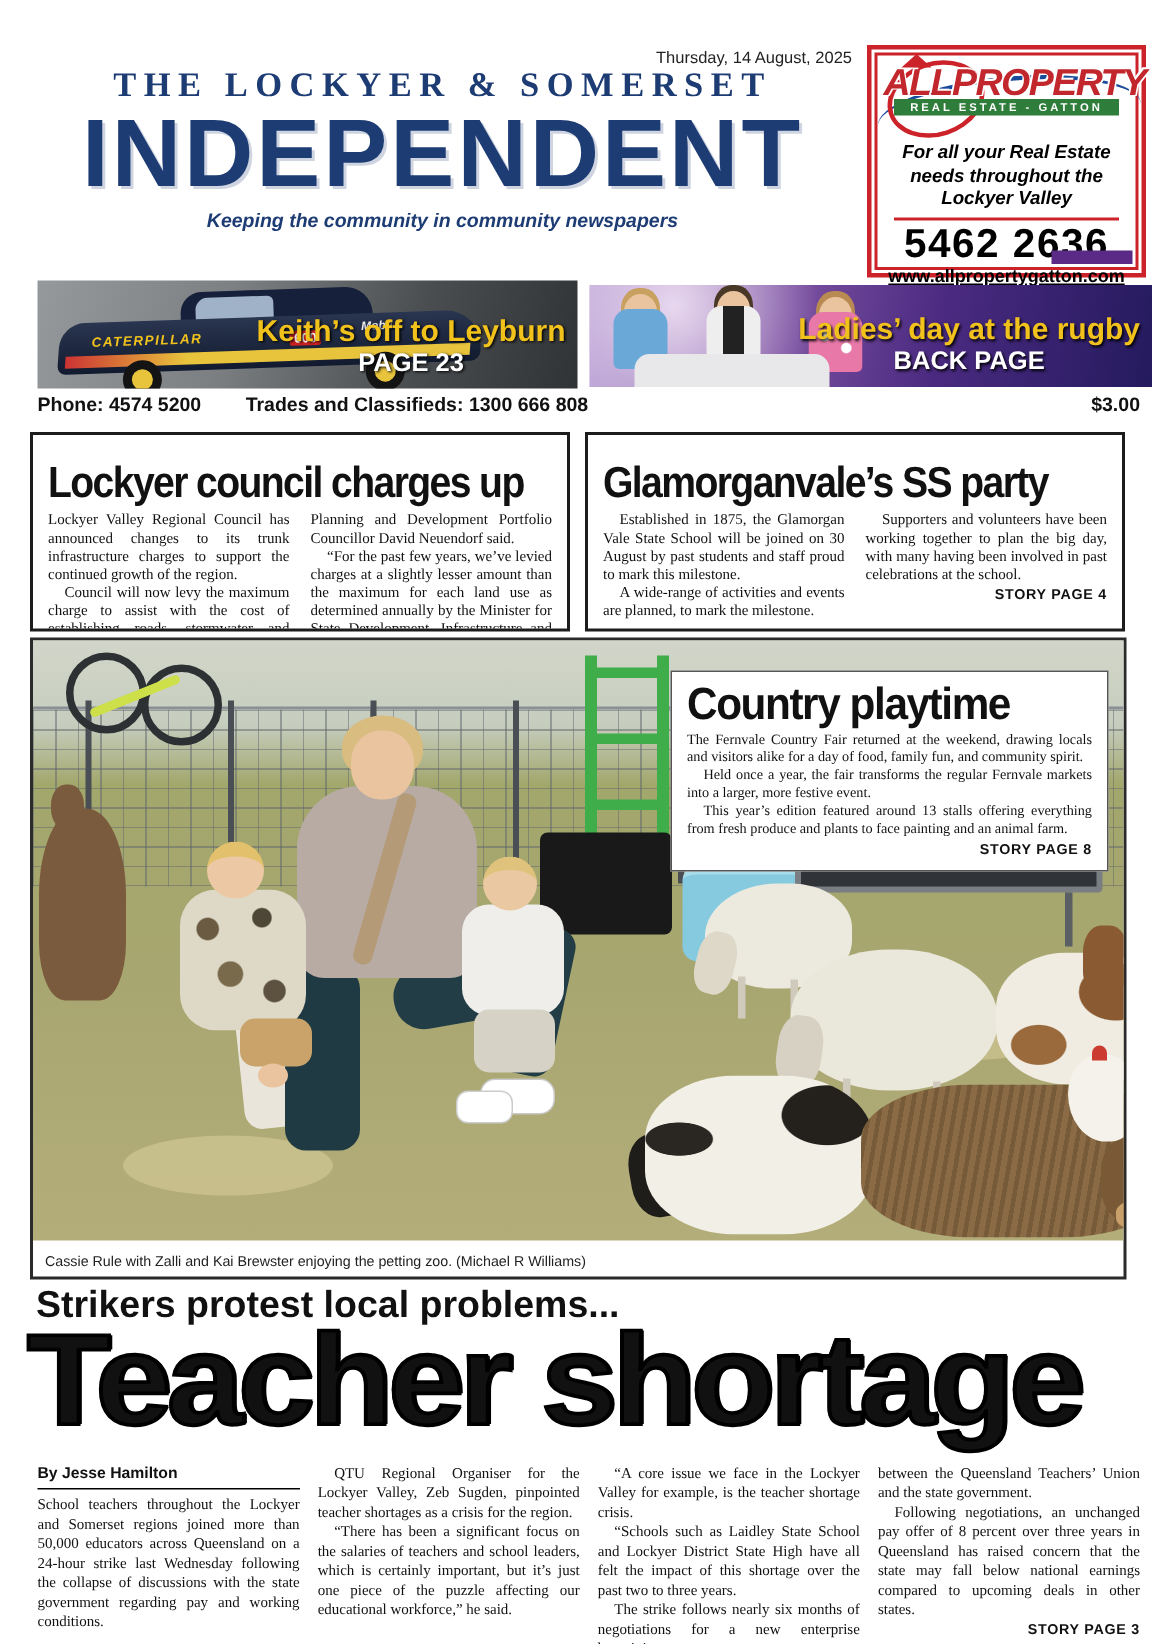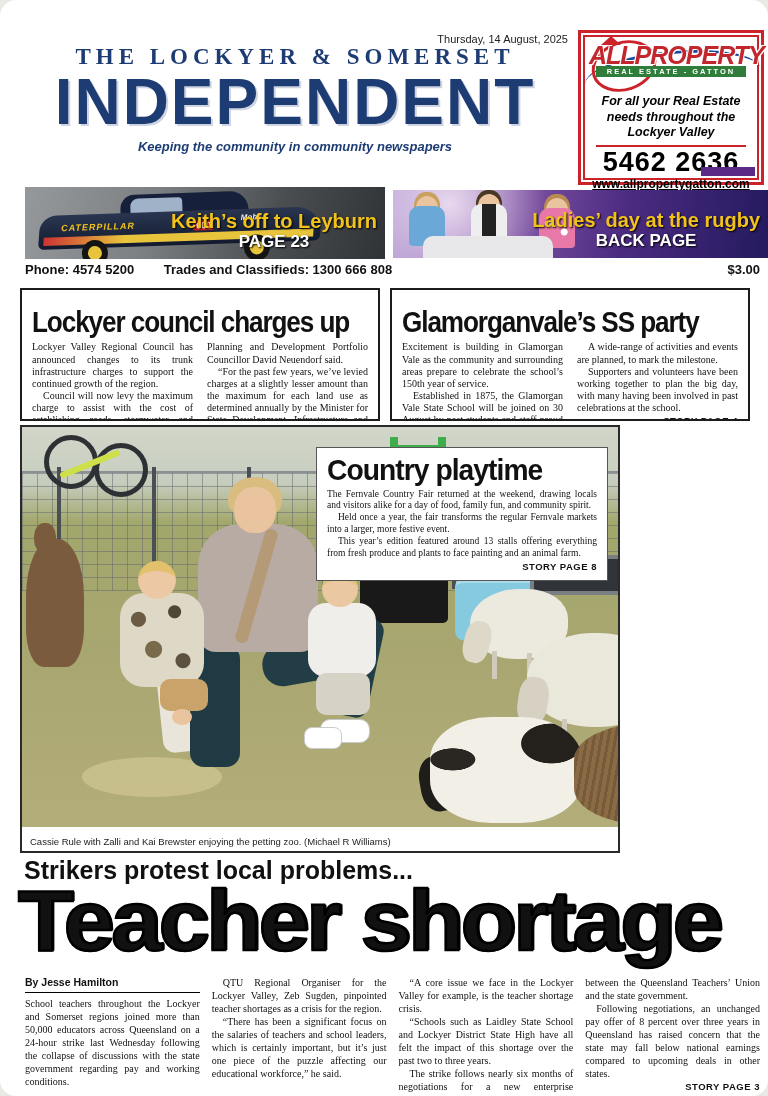--- a/index.html
+++ b/index.html
@@ -1,17 +1,17 @@
 <!DOCTYPE html>
 <html><head>
 <meta charset="utf-8">
 <style>
   html,body{margin:0;padding:0;background:#e9e9e6;}
   .page{position:relative;width:768px;height:1096px;background:#ffffff;margin:0 auto;overflow:hidden;
-        font-family:"Liberation Sans",sans-serif;color:#111;border-radius:16px;}
+        font-family:"Liberation Sans",sans-serif;color:#111;}
   .abs{position:absolute;}
 
   
   .date{top:33px;right:200px;font-size:11px;color:#222;}
   .masthead{top:44px;left:30px;width:530px;text-align:center;color:#1e3c74;}
   .mast-kicker{font-family:"Liberation Serif",serif;font-weight:bold;font-size:23px;letter-spacing:5px;}
   .mast-title{font-family:Liberation Sans, sans-serif;font-weight:bold;font-size:64px;line-height:1.02;
               letter-spacing:2px;text-shadow:2px 2px 0 rgba(30,60,116,.22), -1px -1px 0 rgba(255,255,255,.6);}
   .mast-tagline{font-size:13px;font-weight:bold;font-style:italic;margin-top:4px;}
 
@@ -78,21 +78,21 @@
   .art-head{font-size:29px;font-weight:bold;letter-spacing:-1.2px;white-space:nowrap;display:inline-block;
             transform:scaleX(.9);transform-origin:left;line-height:1.15;}
   .art-body{font-family:"Liberation Serif",serif;font-size:10px;line-height:1.22;text-align:justify;
             column-count:2;column-gap:14px;margin-top:2px;}
   .art-body p{margin:0;}
   .ind{text-indent:11px;}
   .story{display:block;text-align:right;font-family:"Liberation Sans",sans-serif;font-weight:bold;font-size:9.5px;
          letter-spacing:.5px;margin-top:1px;}
 
   
-  .photoframe{top:425px;left:20px;width:600px;height:428px;border:2px solid #2a2a2a;box-sizing:border-box;background:#fff;}
+  .photoframe{top:425px;left:20px;width:731px;height:428px;border:2px solid #2a2a2a;box-sizing:border-box;background:#fff;}
   .scene{position:absolute;left:0;top:0;right:0;height:400px;overflow:hidden;
          background:linear-gradient(#d2d6ca 0%,#c6cdbe 14%,#a2a76c 24%,#a8a670 55%,#b3ad7a 100%);}
   .s{position:absolute;}
   .fence{left:0;top:44px;width:100%;height:118px;border-top:2px solid #8b9095;
      background:repeating-linear-gradient(90deg,rgba(96,102,108,.5) 0 1px,transparent 1px 15px),
                 repeating-linear-gradient(0deg,rgba(96,102,108,.5) 0 1px,transparent 1px 13px);}
   .post{top:40px;width:4px;height:122px;background:#4a4f55;}
   .ring{width:44px;height:44px;border:5px solid #2e3134;border-radius:50%;}
   .neon{width:64px;height:6px;background:#cde04a;transform:rotate(-22deg);border-radius:3px;}
   .ladder{left:368px;top:10px;width:56px;height:138px;}
@@ -259,21 +259,20 @@
       <div class="art-body">
         <p>Lockyer Valley Regional Council has announced changes to its trunk infrastructure charges to support the continued growth of the region.</p>
         <p class="ind">Council will now levy the maximum charge to assist with the cost of establishing roads, stormwater and parks and land for community facilities, Planning and Development Portfolio Councillor David Neuendorf said.</p>
         <p class="ind">“For the past few years, we’ve levied charges at a slightly lesser amount than the maximum for each land use as determined annually by the Minister for State Development, Infrastructure and Planning,” he said.</p>
 
       </div>
     </div>
     <div class="artbox">
       <span class="art-head">Glamorganvale’s SS party</span>
       <div class="art-body">
-        <p>Excitement is building in Glamorgan Vale as the community and surrounding areas prepare to celebrate the school’s 150th year of service.</p>
         <p class="ind">Established in 1875, the Glamorgan Vale State School will be joined on 30 August by past students and staff proud to mark this milestone.</p>
         <p class="ind">A wide-range of activities and events are planned, to mark the milestone.</p>
         <p class="ind">Supporters and volunteers have been working together to plan the big day, with many having been involved in past celebrations at the school.</p>
         <span class="story">STORY PAGE 4</span>
       </div>
     </div>
   </div>
 
   <div class="abs photoframe">
     <div class="scene">

